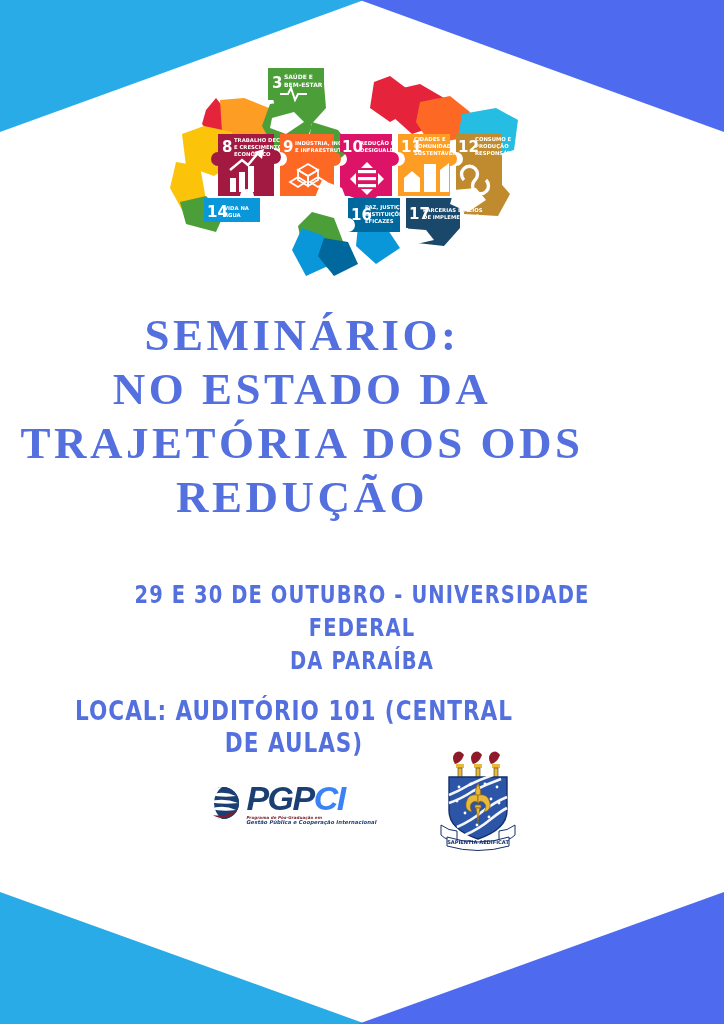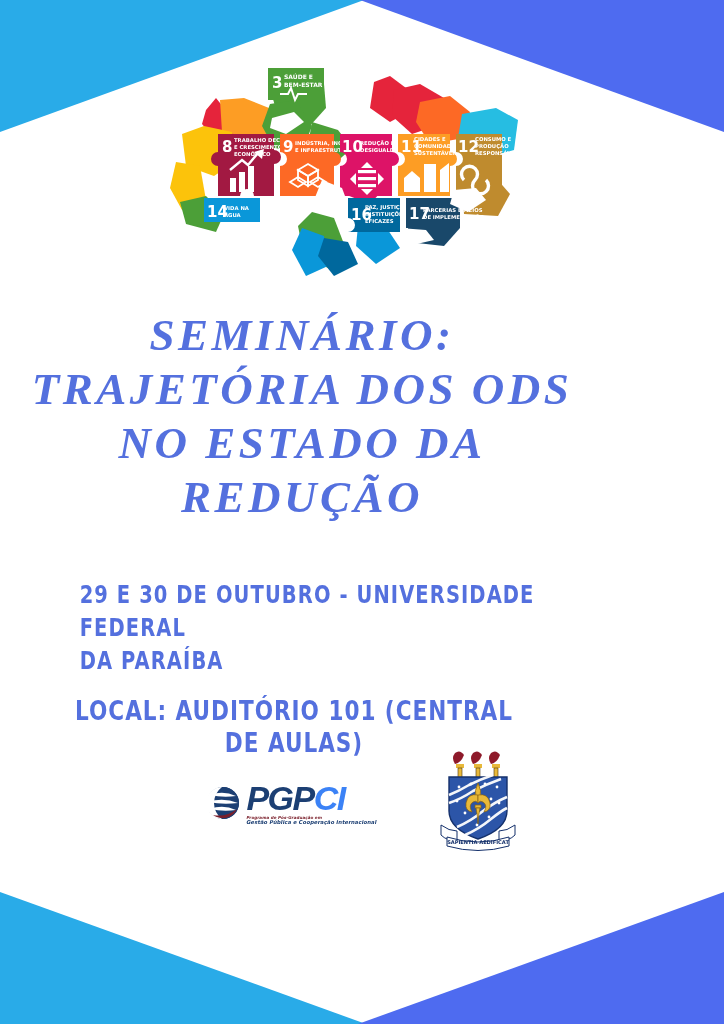--- a/index.html
+++ b/index.html
@@ -69,37 +69,37 @@
     fill: #ffffff;
   }
 
   
   .title-block {
     position: absolute;
     left: 0;
     top: 308px;
     width: 604px;
     text-align: center;
-    font-style: italic;
   }
   .title-line {
     font-family: "Liberation Serif", serif;
     font-weight: bold;
     font-size: 45px;
     line-height: 54px;
     letter-spacing: 3.5px;
     color: #5470DE;
     white-space: nowrap;
   }
 
   .subtitle-block {
     position: absolute;
     left: 0;
     top: 578px;
     width: 724px;
+    text-align: center;
   }
   .subtitle-line {
     font-family: "DejaVu Sans", sans-serif;
     font-weight: bold;
     font-size: 25px;
     line-height: 33px;
     letter-spacing: 1.4px;
     color: #5470DE;
     transform: scaleX(0.78);
     transform-origin: center;
@@ -309,22 +309,22 @@
         <path d="M292 128 l22 -2 10 12 -18 12 -18 -8 Z"></path>
         <path d="M98 150 l22 -4 6 14 -22 8 Z"></path>
         <path d="M238 166 l26 2 8 10 -26 6 Z"></path>
         <path d="M110 56 l22 -6 10 10 -18 12 -16 -6 Z"></path>
       </g>
     </svg>
   </div>
 
   <div class="title-block">
     <div class="title-line">SEMINÁRIO:</div>
+    <div class="title-line">NO ESTADO DA</div>
     <div class="title-line">TRAJETÓRIA DOS ODS</div>
-    <div class="title-line">NO ESTADO DA</div>
     <div class="title-line">REDUÇÃO</div>
   </div>
 
   <div class="subtitle-block">
     <div class="subtitle-line">29 E 30 DE OUTUBRO - UNIVERSIDADE FEDERAL</div>
     <div class="subtitle-line">DA PARAÍBA</div>
   </div>
 
   <div class="venue-block">
     <div class="venue-line">LOCAL: AUDITÓRIO 101 (CENTRAL DE AULAS)</div>

